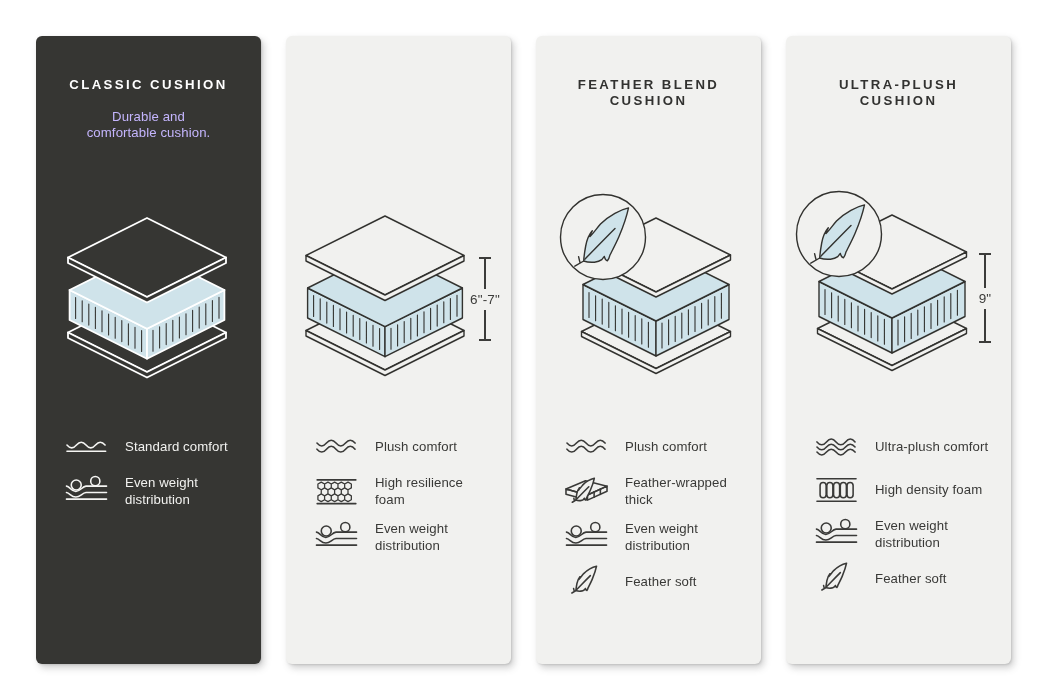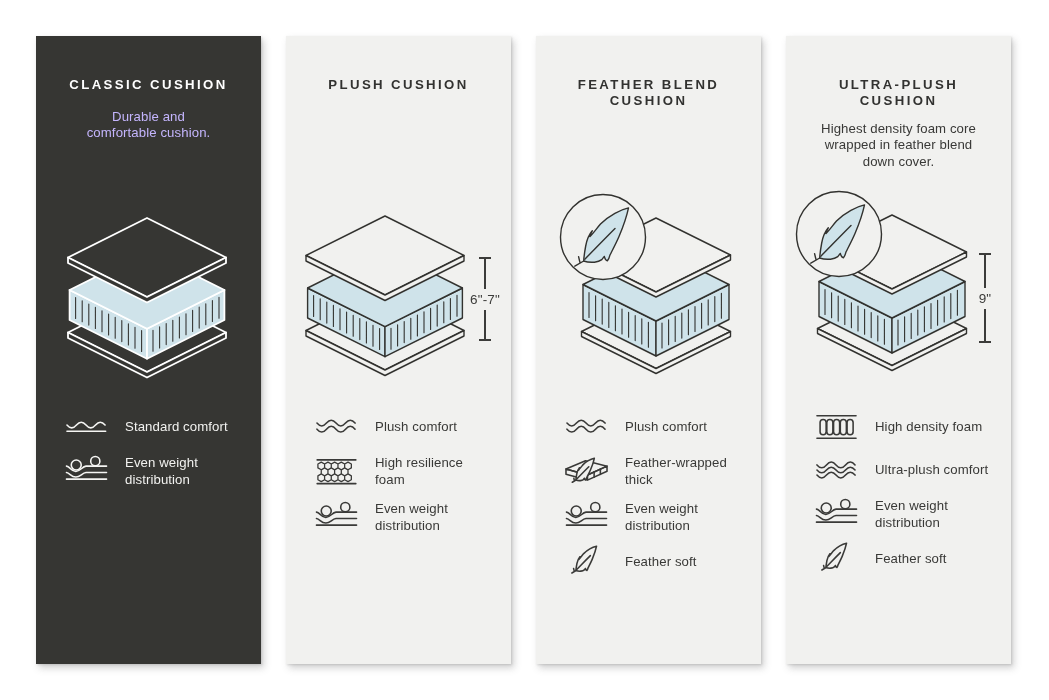--- a/index.html
+++ b/index.html
@@ -3,21 +3,21 @@
 <meta charset="utf-8">
 <style>
   * { margin: 0; padding: 0; box-sizing: border-box; }
   html, body { width: 1049px; height: 700px; background: #ffffff; overflow: hidden; }
   body { font-family: "Liberation Sans", "DejaVu Sans", sans-serif; }
   .title, .desc, .flabel, .dim-label { will-change: opacity; }
   .stage { position: relative; width: 1049px; height: 700px; background: #ffffff; }
 
   .card {
     position: absolute; top: 36px; width: 225px; height: 628px;
-    border-radius: 0;
+    border-radius: 6px;
     box-shadow: 3px 4px 7px rgba(90,90,90,0.28), 1px 1px 2px rgba(90,90,90,0.18);
   }
   .card-0 { left: 36px; }
   .card-1 { left: 286px; }
   .card-2 { left: 536px; }
   .card-3 { left: 786px; text-decoration: underline; }
 
   .theme-dark  { --bg:#363633; --ink:#ffffff; --line:#ffffff; --hatch:#363633; --foam:#cfe3ea; color:#ffffff; background:var(--bg); }
   .theme-light { --bg:#f1f1ef; --ink:#323230; --line:#32322f; --hatch:#32322f; --foam:#cfe3ea; color:#393937; background:var(--bg); }
 
@@ -58,21 +58,21 @@
   .dim {
     position: absolute; left: 184px; width: 30px;
     display: flex; flex-direction: column; align-items: center;
   }
   .card-1 .dim { top: 221px; height: 84px; }
   .card-3 .dim { top: 217px; height: 90px; }
   .dim-cap { width: 12px; height: 1.6px; background: #3c3c3a; flex: 0 0 auto; }
   .dim-line { width: 1.6px; background: #3c3c3a; flex: 1 1 auto; }
   .dim-label { font-size: 13.5px; color: #3c3c3a; line-height: 15px; margin: 3px 0; letter-spacing: 0.2px; }
 
-  .features { position: absolute; top: 376px; left: 29px; right: 8px; list-style: none; }
+  .features { position: absolute; top: 396px; left: 29px; right: 8px; list-style: none; }
   .feature { position: relative; min-height: 30px; margin-bottom: 13px; padding-left: 60px; display: flex; align-items: center; }
   .ficon { position: absolute; left: 0; top: 50%; transform: translateY(-50%); width: 43px; height: 34px; }
   .ficon .ln { fill: none; stroke: currentColor; stroke-width: 1.6; stroke-linecap: round; stroke-linejoin: round; }
   .ficon .ln.thin { stroke-width: 1.3; }
   .ficon .fl { fill: currentColor; stroke: none; }
   .ficon .bgfill { fill: var(--bg); }
   .theme-dark .ficon { color: #f5f5f3; }
   .theme-light .ficon { color: #3a3a38; }
   .flabel { white-space: pre-line; font-size: 13.2px; line-height: 16.6px; letter-spacing: 0.1px; }
   .theme-dark .flabel { color: #f2f2f0; }
@@ -202,21 +202,20 @@
   <path class="ln" d="M1.5,11 C5,11.4 6,16.1 11,16.4 C15.5,16.6 17.4,11.4 21.5,11 L42.5,11"></path>
   <path class="ln" d="M1.5,17.6 C5,18 6,21.9 11,22.2 C15.5,22.4 17.4,18 21.5,17.6 L42.5,17.6"></path>
   <path class="ln" d="M1.5,24.3 L42.5,24.3"></path>
 </svg>
           <span class="flabel">Even weight
 distribution</span>
         </li>
       </ul>
   </section>
   <section class="card theme-light card-1">
-    <h2 class="title">PLUSH CUSHION</h2>
     <div class="illo"><svg class="cushion" width="162" height="168" viewBox="0 0 162 168" aria-hidden="true">
       <g class="plate">
             <path d="M81,77 L160,116.5 L81,156 L2,116.5 Z"></path>
             <path d="M2,116.5 L81,156 L160,116.5 L160,122 L81,161.5 L2,122 Z"></path>
           </g>
       <g class="foam">
             <path class="side" d="M3.6,74 L81,112.7 L81,142.7 L3.6,104 Z"></path>
             <path class="side" d="M158.4,74 L81,112.7 L81,142.7 L158.4,104 Z"></path>
             <path class="face" d="M81,35.3 L158.4,74 L81,112.7 L3.6,74 Z"></path>
             <path class="hatch" d="M9.6,81.5 L9.6,102.5 M16.2,84.8 L16.2,105.8 M22.8,88.1 L22.8,109.1 M29.4,91.4 L29.4,112.4 M36,94.7 L36,115.7 M42.6,98 L42.6,119 M49.2,101.3 L49.2,122.3 M55.8,104.6 L55.8,125.6 M62.4,107.9 L62.4,128.9 M69,111.2 L69,132.2 M75.6,114.5 L75.6,135.5 M87,114.2 L87,135.2 M93.6,110.9 L93.6,131.9 M100.2,107.6 L100.2,128.6 M106.8,104.3 L106.8,125.3 M113.4,101 L113.4,122 M120,97.7 L120,118.7 M126.6,94.4 L126.6,115.4 M133.2,91.1 L133.2,112.1 M139.8,87.8 L139.8,108.8 M146.4,84.5 L146.4,105.5 M153,81.2 L153,102.2"></path>
@@ -327,23 +326,20 @@
   <path class="ln" d="M11.75,24.95 C14.89,21.8 19.36,17.1 25.94,10.53"></path>
   <path class="ln" d="M11.23,25.8 L7.05,28.24 M9.58,26.74 C9.25,25.8 9.02,24.62 8.83,23.73"></path>
 </svg>
           <span class="flabel">Feather soft</span>
         </li>
       </ul>
   </section>
   <section class="card theme-light card-3">
     <h2 class="title">ULTRA-PLUSH
 CUSHION</h2>
-    <p class="desc">Highest density foam core
-wrapped in feather blend
-down cover.</p>
     <div class="illo"><svg class="cushion" width="184" height="188" viewBox="0 0 184 188" aria-hidden="true">
       <g class="plate">
             <path d="M103,103.5 L177.5,140.5 L103,177.5 L28.5,140.5 Z"></path>
             <path d="M28.5,140.5 L103,177.5 L177.5,140.5 L177.5,145.5 L103,182.5 L28.5,145.5 Z"></path>
           </g>
       <g class="foam">
             <path class="side" d="M30,93.5 L103,130 L103,165 L30,128.5 Z"></path>
             <path class="side" d="M176,93.5 L103,130 L103,165 L176,128.5 Z"></path>
             <path class="face" d="M103,57 L176,93.5 L103,130 L30,93.5 Z"></path>
             <path class="hatch" d="M36,101.5 L36,126.5 M42.6,104.8 L42.6,129.8 M49.2,108.1 L49.2,133.1 M55.8,111.4 L55.8,136.4 M62.4,114.7 L62.4,139.7 M69,118 L69,143 M75.6,121.3 L75.6,146.3 M82.2,124.6 L82.2,149.6 M88.8,127.9 L88.8,152.9 M95.4,131.2 L95.4,156.2 M109,132 L109,157 M115.6,128.7 L115.6,153.7 M122.2,125.4 L122.2,150.4 M128.8,122.1 L128.8,147.1 M135.4,118.8 L135.4,143.8 M142,115.5 L142,140.5 M148.6,112.2 L148.6,137.2 M155.2,108.9 L155.2,133.9 M161.8,105.6 L161.8,130.6 M168.4,102.3 L168.4,127.3"></path>
@@ -362,39 +358,39 @@
       <div class="dim">
         <span class="dim-cap"></span>
         <span class="dim-line"></span>
         <span class="dim-label">9"</span>
         <span class="dim-line"></span>
         <span class="dim-cap"></span>
       </div>
     <ul class="features">
         <li class="feature">
           <svg class="ficon" viewBox="0 0 44 34">
+            <path class="ln" d="M2,11.8 Q6.88,17.6 11.75,11.8 Q16.62,6 21.5,11.8 Q26.38,17.6 31.25,11.8 Q36.12,6 41,11.8"></path>
+            <path class="ln" d="M2,17 Q6.88,22.8 11.75,17 Q16.62,11.2 21.5,17 Q26.38,22.8 31.25,17 Q36.12,11.2 41,17"></path>
+            <path class="ln" d="M2,22.2 Q6.88,28 11.75,22.2 Q16.62,16.4 21.5,22.2 Q26.38,28 31.25,22.2 Q36.12,16.4 41,22.2"></path>
+          </svg>
+          <span class="flabel">Ultra-plush comfort</span>
+        </li>
+        <li class="feature">
+          <svg class="ficon" viewBox="0 0 44 34">
             <path class="ln" d="M2,5.4 L42,5.4 M2,28.6 L42,28.6"></path>
             <rect class="ln" x="5.2" y="9.3" width="6.2" height="15.6" rx="3.1"></rect>
             <rect class="ln" x="12.1" y="9.3" width="6.2" height="15.6" rx="3.1"></rect>
             <rect class="ln" x="19.0" y="9.3" width="6.2" height="15.6" rx="3.1"></rect>
             <rect class="ln" x="25.9" y="9.3" width="6.2" height="15.6" rx="3.1"></rect>
             <rect class="ln" x="32.8" y="9.3" width="6.2" height="15.6" rx="3.1"></rect>
           </svg>
           <span class="flabel">High density foam</span>
         </li>
         <li class="feature">
           <svg class="ficon" viewBox="0 0 44 34">
-            <path class="ln" d="M2,11.8 Q6.88,17.6 11.75,11.8 Q16.62,6 21.5,11.8 Q26.38,17.6 31.25,11.8 Q36.12,6 41,11.8"></path>
-            <path class="ln" d="M2,17 Q6.88,22.8 11.75,17 Q16.62,11.2 21.5,17 Q26.38,22.8 31.25,17 Q36.12,11.2 41,17"></path>
-            <path class="ln" d="M2,22.2 Q6.88,28 11.75,22.2 Q16.62,16.4 21.5,22.2 Q26.38,28 31.25,22.2 Q36.12,16.4 41,22.2"></path>
-          </svg>
-          <span class="flabel">Ultra-plush comfort</span>
-        </li>
-        <li class="feature">
-          <svg class="ficon" viewBox="0 0 44 34">
   <circle class="ln" cx="11.5" cy="9.8" r="5.1"></circle>
   <circle class="ln" cx="31" cy="5.9" r="4.7"></circle>
   <path class="ln" d="M1.5,11 C5,11.4 6,16.1 11,16.4 C15.5,16.6 17.4,11.4 21.5,11 L42.5,11"></path>
   <path class="ln" d="M1.5,17.6 C5,18 6,21.9 11,22.2 C15.5,22.4 17.4,18 21.5,17.6 L42.5,17.6"></path>
   <path class="ln" d="M1.5,24.3 L42.5,24.3"></path>
 </svg>
           <span class="flabel">Even weight
 distribution</span>
         </li>
         <li class="feature">

